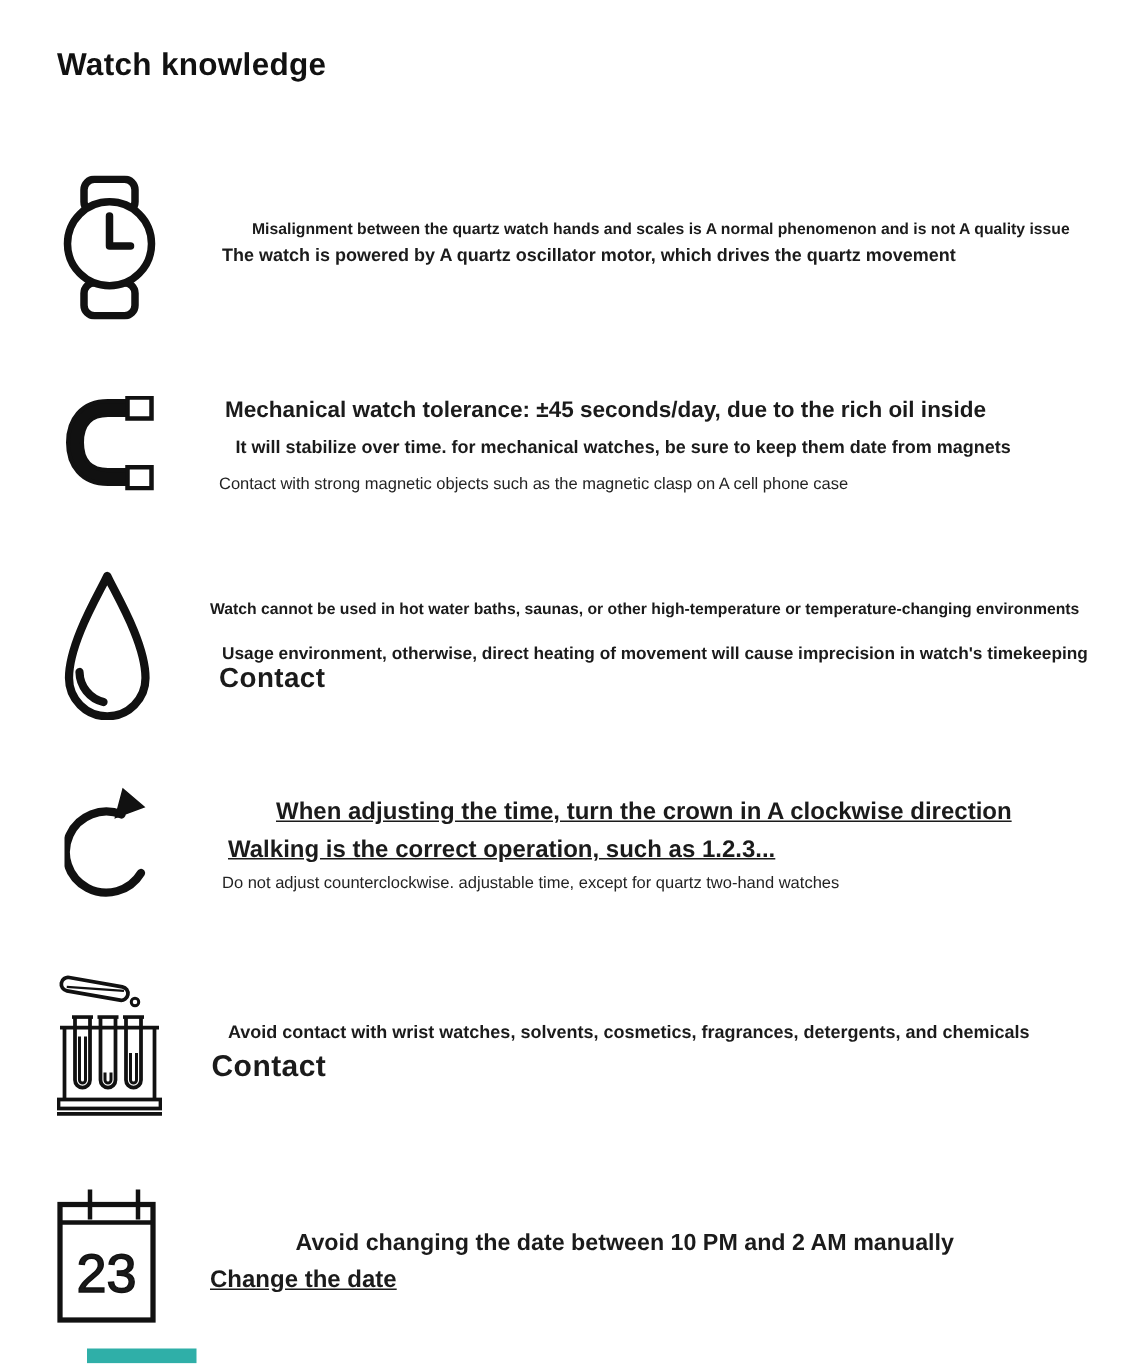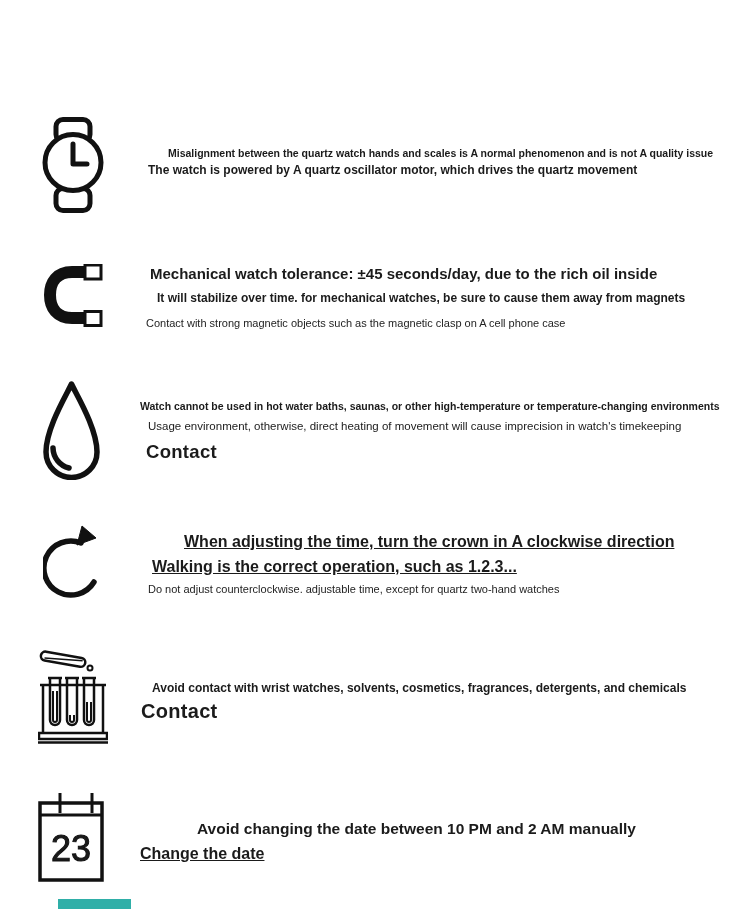--- a/index.html
+++ b/index.html
@@ -9,55 +9,56 @@
   }
   .title{
     position:absolute;left:38px;top:32px;margin:0;
     font-size:21px;font-weight:700;color:#111;letter-spacing:.2px;
   }
   .icon{position:absolute;}
   .icon *{stroke:#111;}
   .ln{position:absolute;white-space:nowrap;line-height:1.2;}
   .f10b{font-size:10.5px;font-weight:700;}
   .f11 {font-size:11px;  font-weight:400;color:#232323;}
-  .f11b{font-size:11.5px;font-weight:400;}
+  .f11b{font-size:11.5px;font-weight:700;margin-top:10px;}
   .f12b{font-size:12px;  font-weight:700;text-align:right;}
   .f14b{font-size:16px;  font-weight:700;text-decoration:underline;}
   .f15b{font-size:15px;  font-weight:700;}
   .f16b{font-size:15.5px;font-weight:700;}
   .f18b{font-size:18.5px;font-weight:700;letter-spacing:.3px;}
   .f20b{font-size:20px;  font-weight:700;letter-spacing:.3px;}
   .accent-bar{position:absolute;}
 </style>
 </head>
 <body>
 
 <div class="canvas">
 
+  <h1 class="title">Watch knowledge</h1>
 
   <section>
     <svg class="icon" style="left:42px;top:117px" width="62" height="96" viewBox="0 0 62 96" fill="none">
       <rect x="14" y="2.5" width="34" height="22" rx="7" stroke-width="5"></rect>
       <rect x="14" y="71.5" width="34" height="22" rx="7" stroke-width="5"></rect>
       <circle cx="31" cy="45.5" r="28" fill="#fff" stroke-width="5"></circle>
       <path d="M31 27 V47 H45" stroke-width="5" stroke-linecap="round" stroke-linejoin="round"></path>
     </svg>
     <div class="ln f10b" style="left:168px;top:147px">Misalignment between the quartz watch hands and scales is A normal phenomenon and is not A quality issue</div>
     <div class="ln f12b" style="left:148px;top:163px">The watch is powered by A quartz oscillator motor, which drives the quartz movement</div>
   </section>
 
   <section>
     <svg class="icon" style="left:42px;top:264px" width="66" height="63" viewBox="0 0 66 63" fill="none">
       <path d="M46 8 H30 C15 8 8 18 8 31 C8 44 15 54 30 54 H46" stroke-width="12"></path>
       <path d="M46 8 H30 C15 8 8 18 8 31 C8 44 15 54 30 54 H46" stroke="#fff" stroke-width="6.5"></path>
       <rect x="43" y="1" width="16" height="14" fill="#fff" stroke-width="3"></rect>
       <rect x="43" y="47.5" width="16" height="14" fill="#fff" stroke-width="3"></rect>
     </svg>
     <div class="ln f15b" style="left:150px;top:265px">Mechanical watch tolerance: ±45 seconds/day, due to the rich oil inside</div>
-    <div class="ln f12b" style="left:157px;top:291px">It will stabilize over time. for mechanical watches, be sure to cause them away from magnets</div>
+    <div class="ln f12b" style="left:157px;top:291px">It will stabilize over time. for mechanical watches, be sure to keep them date from magnets</div>
     <div class="ln f11" style="left:146px;top:317px">Contact with strong magnetic objects such as the magnetic clasp on A cell phone case</div>
   </section>
 
   <section>
     <svg class="icon" style="left:40px;top:380px" width="63" height="100" viewBox="0 0 63 100" fill="none">
       <path d="M31.5 4 C27 14 6 48 6 72 a25.5 25.5 0 0 0 51 0 C57 48 36 14 31.5 4 Z" stroke-width="5.5" stroke-linejoin="round"></path>
       <path d="M13 68 a21 21 0 0 0 16 20" stroke-width="5.5" stroke-linecap="round"></path>
     </svg>
     <div class="ln f10b" style="left:140px;top:400px">Watch cannot be used in hot water baths, saunas, or other high-temperature or temperature-changing environments</div>
     <div class="ln f11b" style="left:148px;top:420px">Usage environment, otherwise, direct heating of movement will cause imprecision in watch's timekeeping</div>

